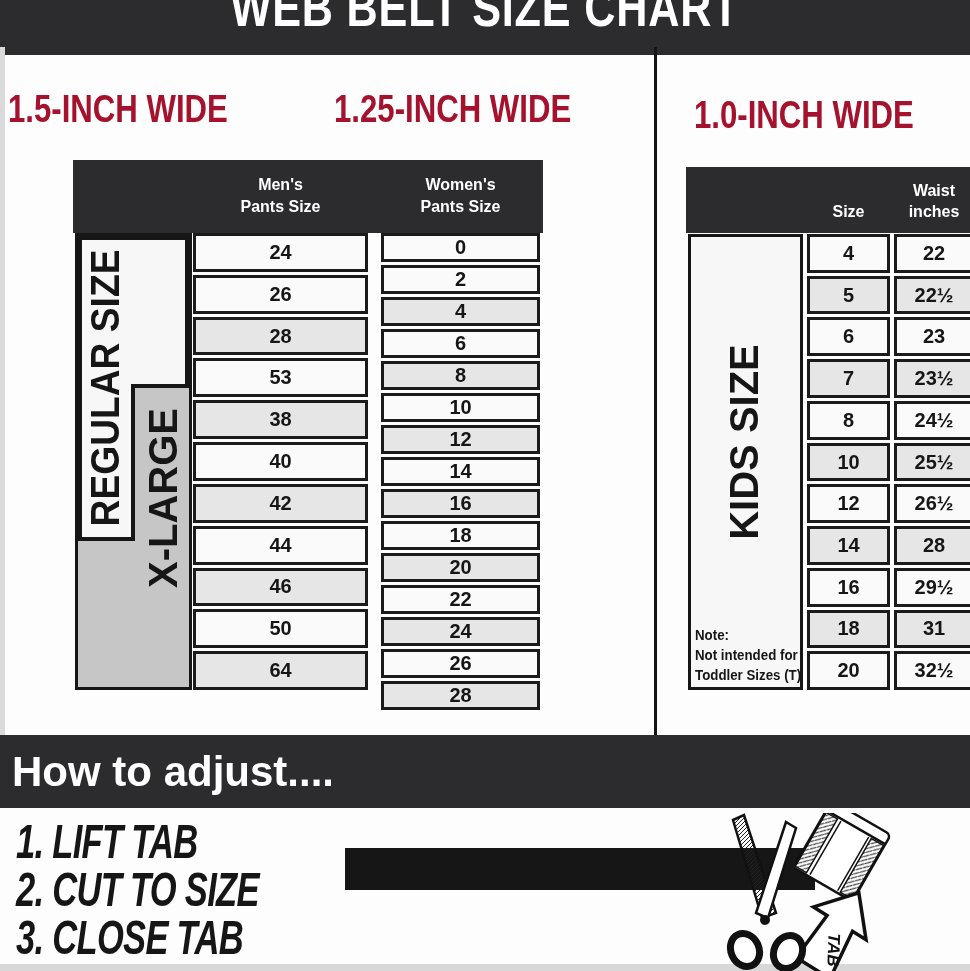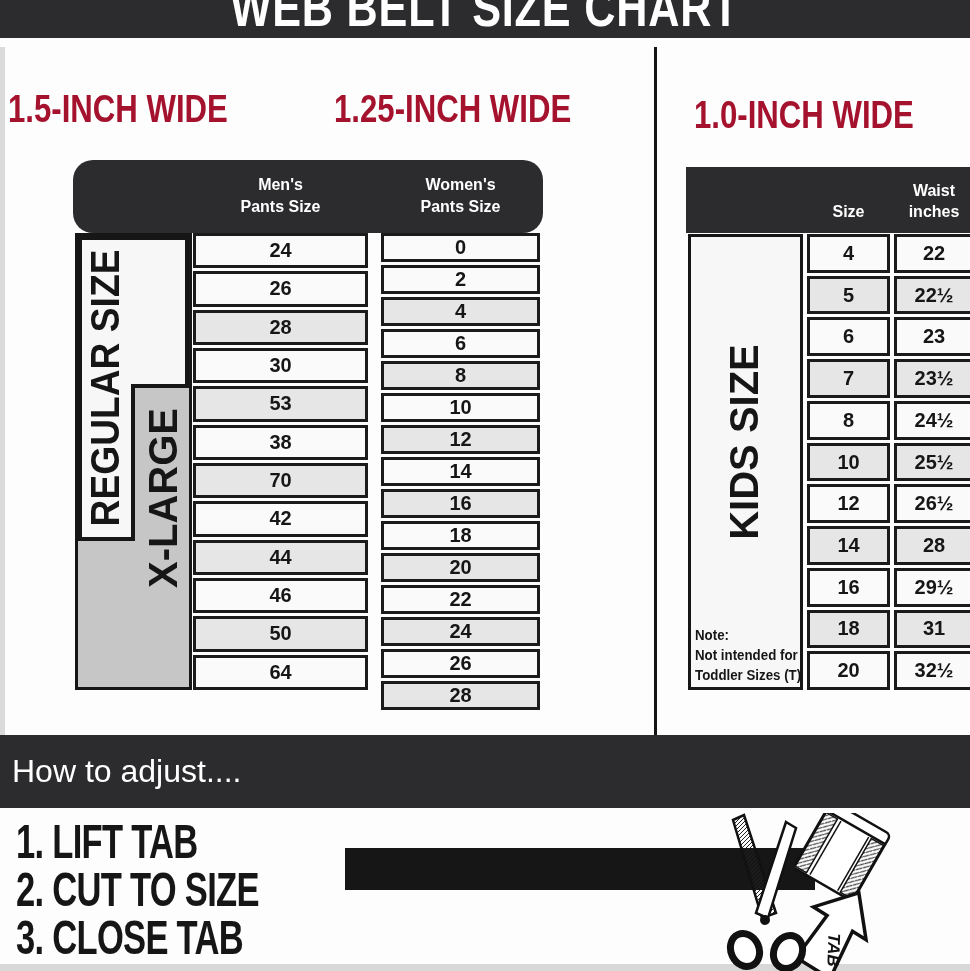--- a/index.html
+++ b/index.html
@@ -3,21 +3,21 @@
 <meta charset="utf-8">
 <style>
   html,body { margin:0; padding:0; background:#ffffff; }
   .page {
     position:relative; width:970px; height:971px; overflow:hidden;
     background:#fdfdfd; font-family:"Liberation Sans", sans-serif;
     color:#1a1a1a;
   }
   
   .title-bar {
-    position:absolute; left:0; top:0; width:970px; height:38px;
+    position:absolute; left:0; top:0; width:970px; height:55px;
     background:#2c2c2e; overflow:hidden;
   }
   .title-text {
     position:absolute; left:0; top:-23px; width:970px; text-align:center;
     color:#ffffff; font-weight:bold; font-size:54px; line-height:60px;
     transform:scaleX(0.8); transform-origin:center; letter-spacing:1px;
     white-space:nowrap;
   }
   
   .red-header {
@@ -26,21 +26,21 @@
   }
   .h15  { left:8px;  top:88px; }
   .h125 { left:334px; top:88px; }
   .h10  { left:694px; top:94px; }
   
   .divider { position:absolute; left:654px; top:47px; width:3px; height:688px; background:#141414; }
   .edge-left { position:absolute; left:0; top:47px; width:5px; height:688px; background:#dadada; }
   .edge-bottom { position:absolute; left:0; top:964px; width:970px; height:7px; background:#d8d8d8; }
   
   .ltable { position:absolute; left:73px; top:160px; width:470px; height:530px; }
-  .ltable-header { position:absolute; left:0; top:0; width:470px; height:73px; background:#2c2c2e;border-radius:20px; }
+  .ltable-header { position:absolute; left:0; top:0; width:470px; height:73px; background:#2c2c2e; }
   .col-head { position:absolute; top:14px; text-align:center; color:#fff; font-weight:bold; font-size:16px; line-height:22px; }
   .col-head.mens   { left:120px; width:175px; }
   .col-head.womens { left:308px; width:159px; }
   .label-box {
     position:absolute; left:2px; top:73px; width:117px; height:457px;
     background:#c6c6c6; border:3px solid #161616; box-sizing:border-box;
   }
   .label-box svg { position:absolute; left:0; top:0; }
   .vtext {
     position:absolute; white-space:nowrap; font-weight:bold; color:#161616;
@@ -69,22 +69,22 @@
   }
   .vtext.kids { left:53px; top:205px; font-size:40px; }
   .note { position:absolute; left:4px; bottom:2px; font-weight:bold; font-size:14px; line-height:20px; color:#161616; transform:scaleX(0.95); transform-origin:left bottom; white-space:nowrap; }
   .kcol { position:absolute; top:67px; height:456px; display:flex; flex-direction:column; gap:3px; }
   .col-ksize  { left:121px; width:83px; }
   .col-kwaist { left:208px; width:80px; }
   .col-ksize .cell:nth-child(2n), .col-kwaist .cell:nth-child(2n) { background:#e6e6e6; }
   .kcol .cell { font-size:20px; }
   
   .howto-bar { position:absolute; left:0; top:735px; width:970px; height:73px; background:#2c2c2e; }
-  .howto-text { position:absolute; left:12px; top:0; line-height:73px; color:#ffffff; font-weight:normal; font-size:32px; white-space:nowrap; }
-  .steps { position:absolute; left:16px; top:818px; }
+  .howto-text { position:absolute; left:12px; top:0; line-height:73px; color:#ffffff; font-weight:bold; font-size:42px; white-space:nowrap; }
+  .steps { position:absolute; left:16px; top:818px;font-style:italic; }
   .step-line {
     font-weight:bold; font-size:48px; line-height:48px; color:#161616;
     transform:scaleX(0.72); transform-origin:left center; letter-spacing:-1px; white-space:nowrap;
   }
   
   .belt { position:absolute; left:345px; top:848px; width:470px; height:42px; background:#161616; z-index:1; }
   .tabpiece { position:absolute; left:795px; top:813px; z-index:2; }
   .tabarrow { position:absolute; left:788px; top:886px; z-index:3; }
   .scissors { position:absolute; left:700px; top:810px; z-index:4; }
   .tabarrow text { font-family:"Liberation Sans", sans-serif; font-weight:bold; font-style:italic; font-size:17px; fill:#111; }
@@ -122,24 +122,23 @@
         <polygon points="2,2 109,2 109,150 55,150 55,303 2,303" fill="#f7f7f7" stroke="#161616" stroke-width="4"></polygon>
       </svg>
       <div class="vtext regular">REGULAR SIZE</div>
       <div class="vtext xlarge">X-LARGE</div>
     </div>
 
     <div class="num-col col-mens">
         <div class="cell">24</div>
         <div class="cell">26</div>
         <div class="cell">28</div>
-        <div class="cell">30</div>
         <div class="cell">53</div>
         <div class="cell">38</div>
-        <div class="cell">70</div>
+        <div class="cell">40</div>
         <div class="cell">42</div>
         <div class="cell">44</div>
         <div class="cell">46</div>
         <div class="cell">50</div>
         <div class="cell">64</div>
       </div>
     <div class="num-col col-womens">
         <div class="cell">0</div>
         <div class="cell">2</div>
         <div class="cell">4</div>

